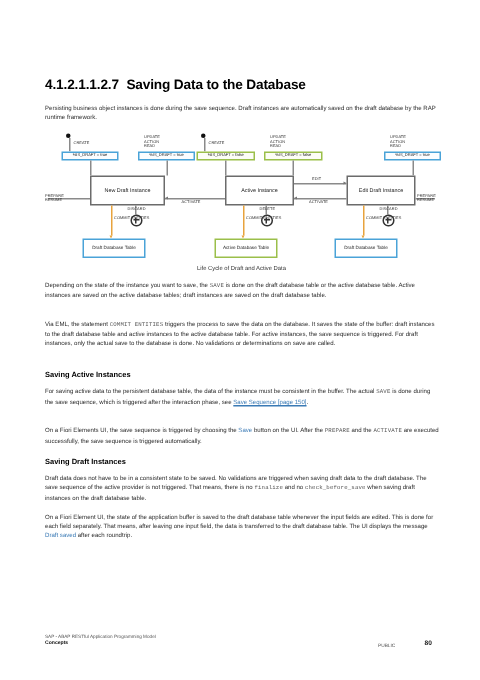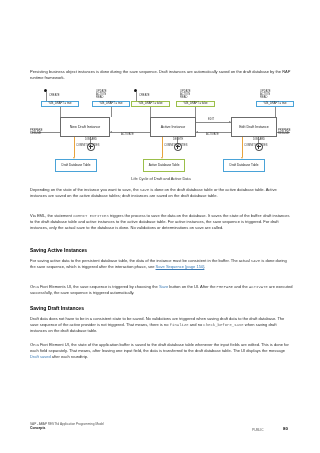--- a/index.html
+++ b/index.html
@@ -92,20 +92,23 @@
   .ft-l{position:absolute;left:30px;top:422px;font-size:3.1px;line-height:4.2px;color:#555;}
   .ft-l b{display:block;color:#111;font-size:3.4px;}
   .ft-pub{position:absolute;left:252px;top:428px;font-size:3.2px;color:#555;}
   .ft-pg{position:absolute;left:283px;top:426px;font-size:4.4px;font-weight:bold;color:#111;}
 </style>
 </head>
 <body>
 
 <div class="page">
 
+  <div class="h1">
+    <span class="num">4.1.2.1.1.2.7</span><span>Saving Data to the Database</span>
+  </div>
 
   <div class="para" style="top:69px;">Persisting business object instances is done during the save sequence. Draft instances are automatically saved on the draft database by the RAP runtime framework.</div>
 
   <div class="diagram">
 
     <div class="dot" style="left:16px;top:1px;"></div>
     <div class="dot" style="left:106px;top:1px;"></div>
 
     <div class="evt" style="left:21px;top:6px;">CREATE</div>
     <div class="evt" style="left:68px;top:2px;">UPDATE

